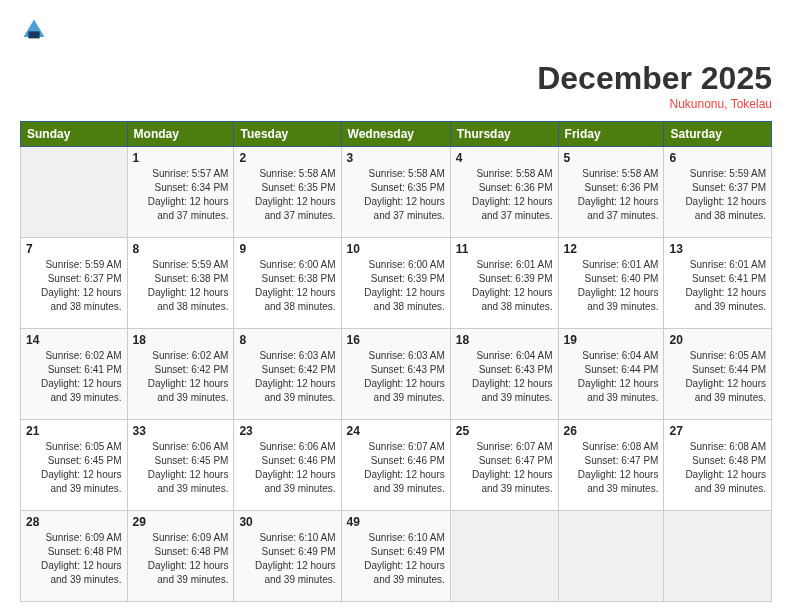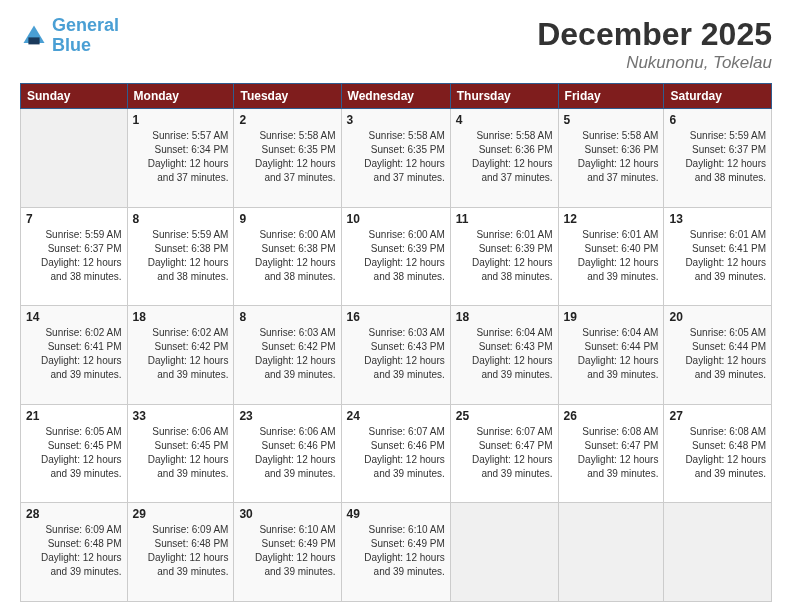--- a/index.html
+++ b/index.html
@@ -36,40 +36,40 @@
     .logo-text span {
       color: #4a9fd4;
     }
     .logo-icon {
       width: 28px;
       height: 28px;
       margin-right: 4px;
     }
     .title-block {
       text-align: right;
+      margin-top: 44px;
     }
     .title-block h1 {
       font-size: 32px;
       font-weight: bold;
       color: #333;
     }
     .title-block h2 {
-      font-size: 17px;
-      color: #737373;
+      font-size: 12px;
+      color: #ef4444;
       font-weight: normal;
-      font-style: italic;
     }
     .calendar {
       flex: 1;
       border-collapse: collapse;
       width: 100%;
       font-size: 10.5px;
     }
     .calendar th {
-      background: #7f1d1d;
+      background: #4d7c0f;
       color: #fff;
       text-align: left;
       padding: 5px 6px;
       font-size: 12px;
       font-weight: bold;
       border: 1px solid #2e5d90;
     }
     .calendar td {
       border: 1px solid #ccc;
       vertical-align: top;
@@ -103,26 +103,20 @@
 </head>
 <body>
 
 <div class="page">
   <div class="header">
     <div class="logo">
       <svg class="logo-icon" viewBox="0 0 40 40">
         <polygon points="20,5 35,30 5,30" fill="#4a9fd4"></polygon>
         <rect x="12" y="22" width="16" height="10" fill="#1a3a5c"></rect>
       </svg>
-      <div>
-        <div class="logo-text">
-          <span>General</span><br>
-          <span style="color:#4a9fd4">Blue</span>
-        </div>
-      </div>
     </div>
     <div class="title-block">
       <h1>December 2025</h1>
       <h2>Nukunonu, Tokelau</h2>
     </div>
   </div>
 
   <table class="calendar">
     <thead>
       <tr>

